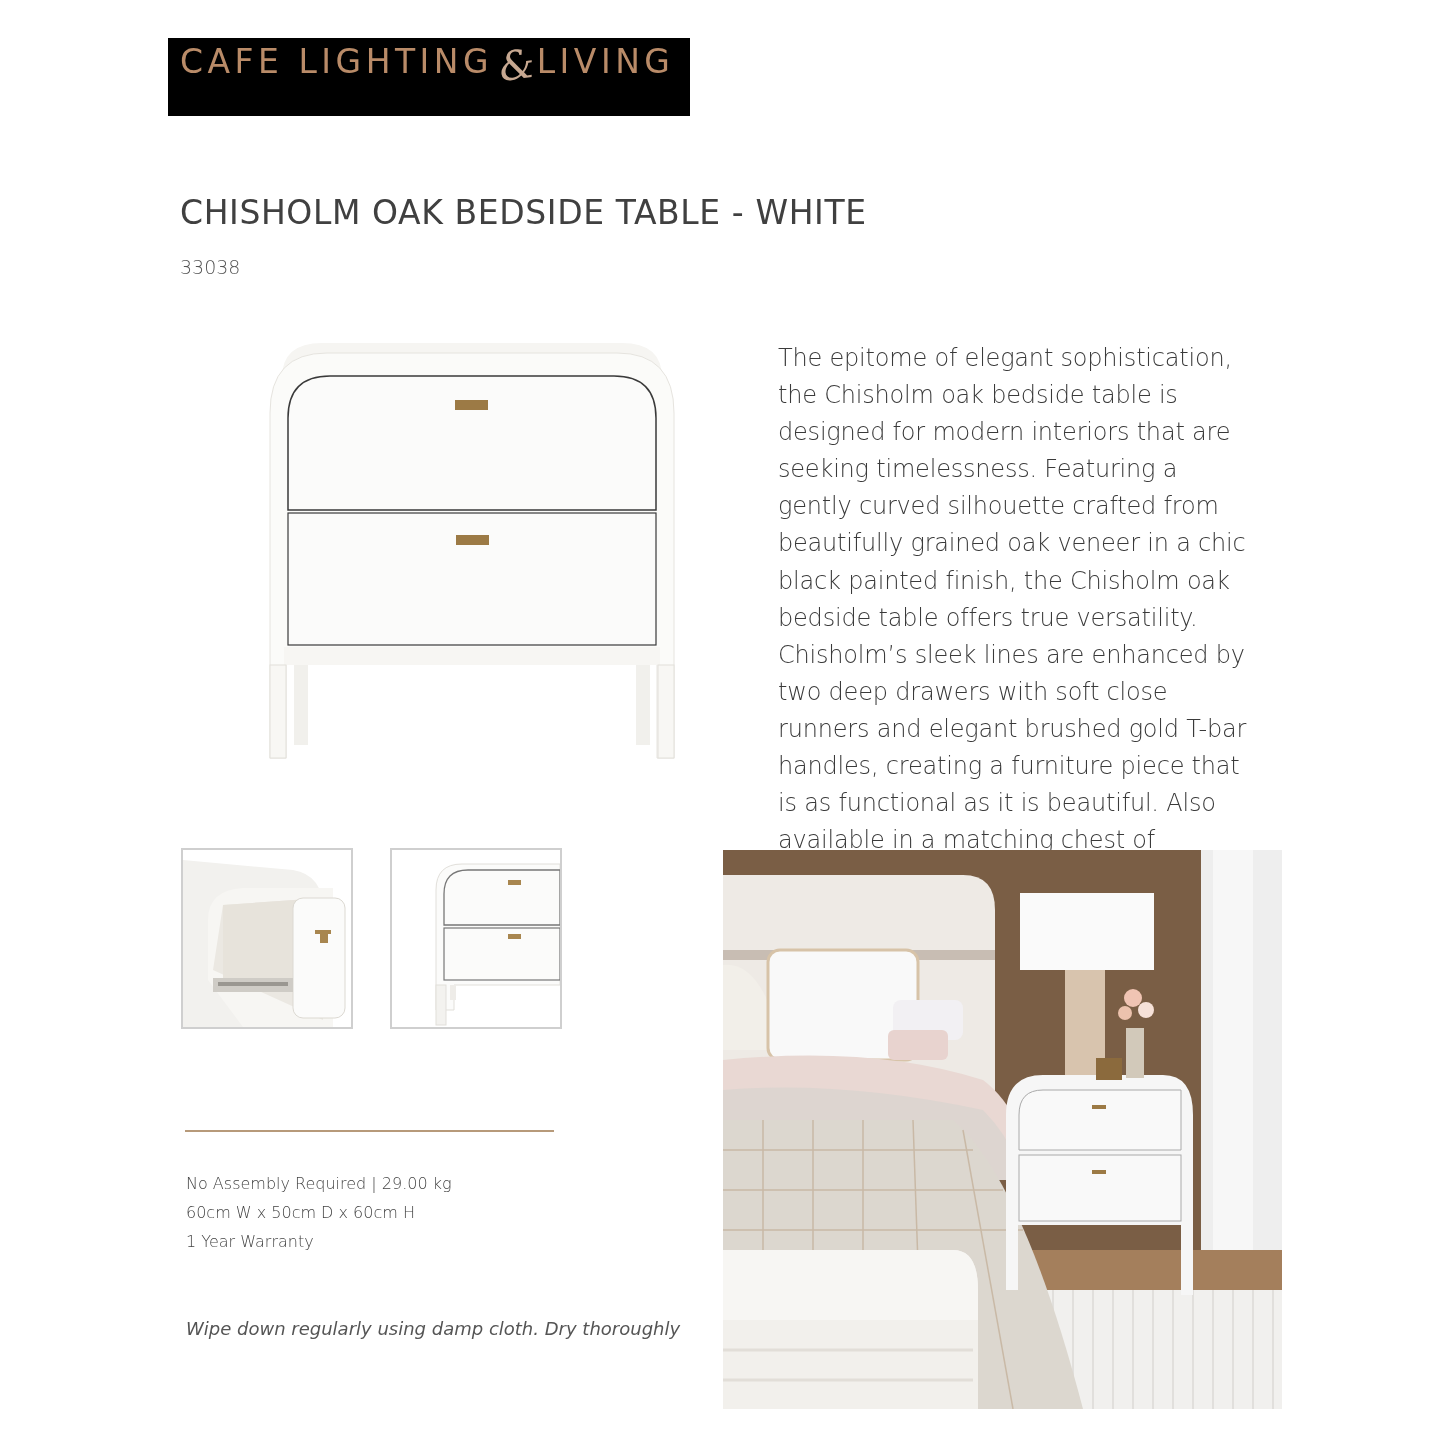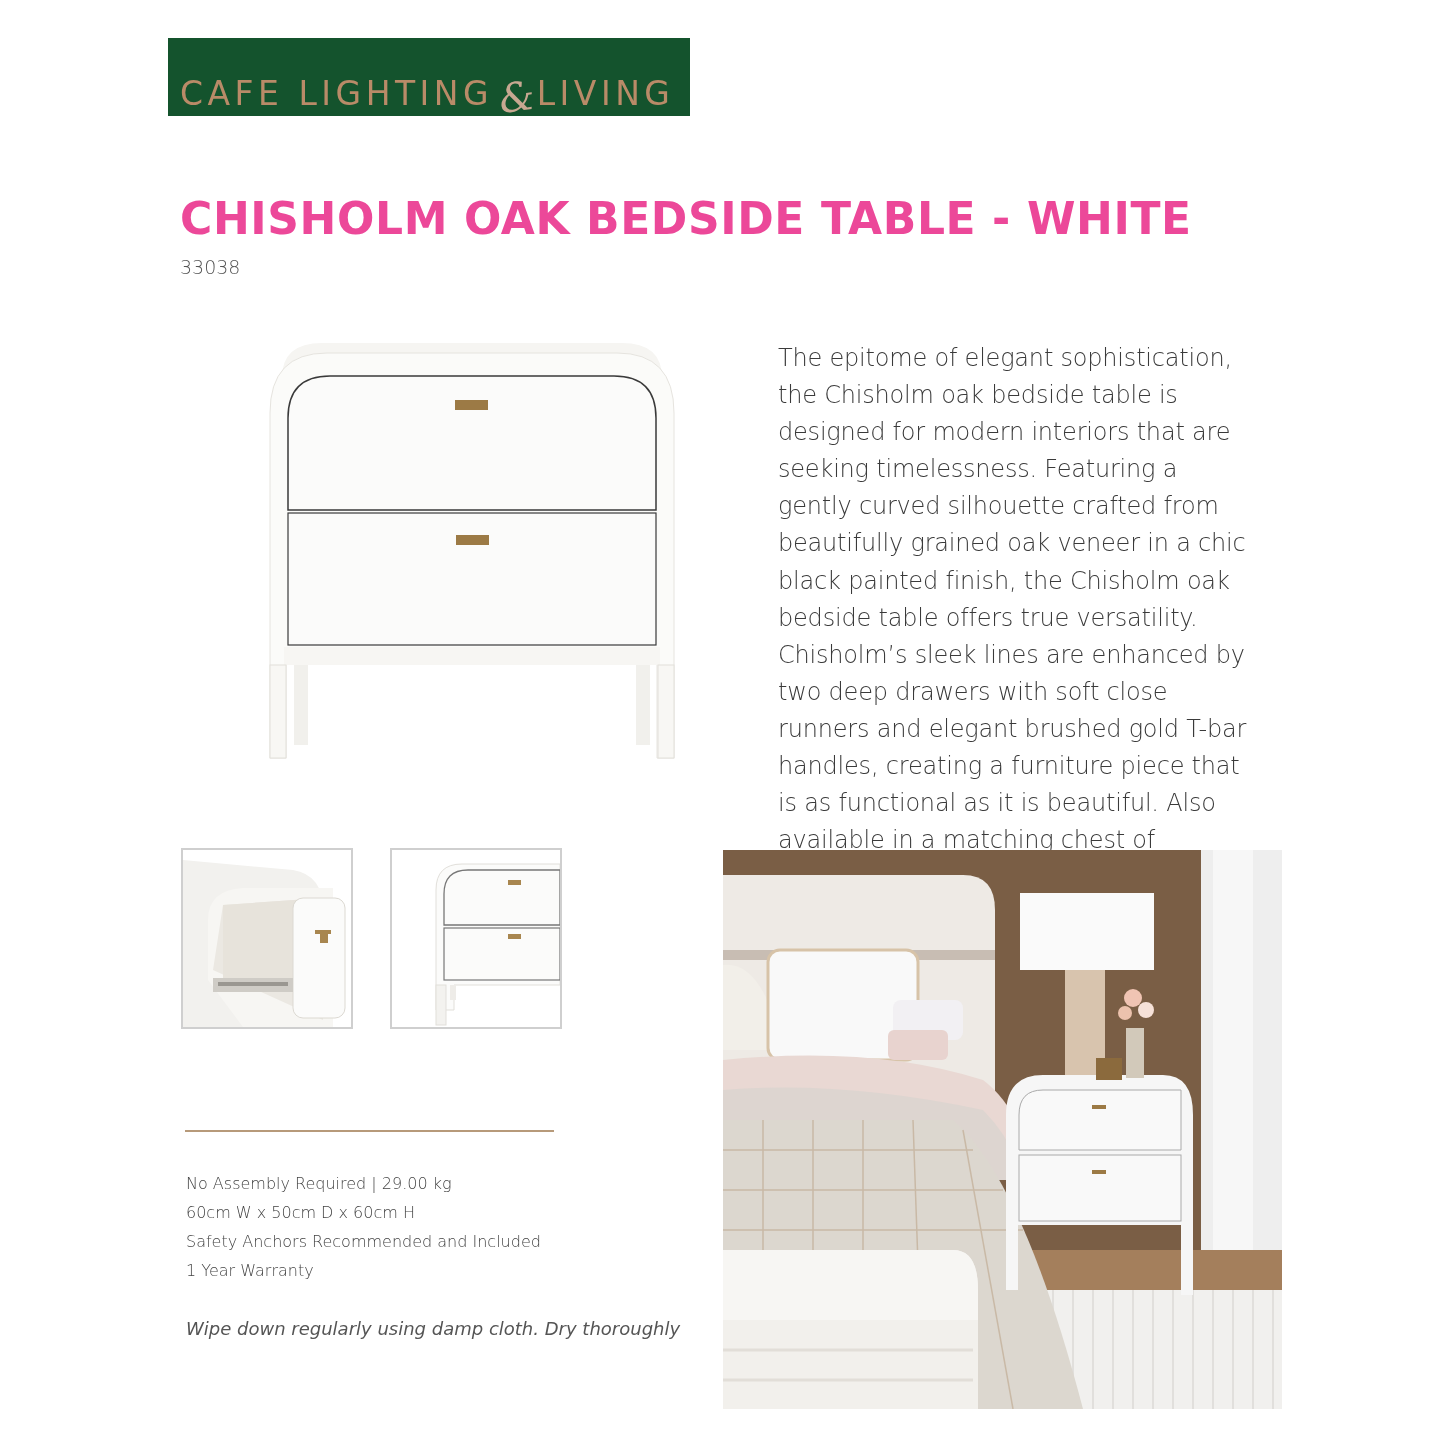--- a/index.html
+++ b/index.html
@@ -1,35 +1,35 @@
 <!DOCTYPE html>
 <html><head>
   <meta charset="utf-8">
   <style>
     * { box-sizing: border-box; margin: 0; padding: 0; }
     html, body { width: 1445px; height: 1445px; background: #ffffff; overflow: hidden; }
     body { position: relative; font-family: "Liberation Sans", sans-serif; color: #333; }
 
     .logo-box {
       position: absolute; left: 168px; top: 38px; width: 522px; height: 78px;
-      background: #14532d; display: flex; align-items: flex-end; padding-left: 12px;
+      background: #000000; display: flex; align-items: flex-start; padding-left: 12px;
     }
     .logo-text {
       font-family: "DejaVu Sans", sans-serif; font-size: 33px; letter-spacing: 4.5px;
       color: #b98b68; font-weight: 400; white-space: nowrap; display: flex; align-items: center;
     }
     .logo-amp {
       font-family: "DejaVu Serif", serif; font-style: italic; font-size: 40px;
       color: #c7a891; margin: 0 2px 0 6px; transform: translateY(4px) rotate(-8deg); letter-spacing: 0;
     }
 
     .title {
       position: absolute; left: 180px; top: 193px;
-      font-family: "DejaVu Sans", sans-serif; font-weight: 700; font-size: 44px;
-      letter-spacing: 0.6px; color: #ec4899;
+      font-family: "DejaVu Sans", sans-serif; font-weight: 400; font-size: 33px;
+      letter-spacing: 0.6px; color: #404040;
     }
     .sku {
       position: absolute; left: 180px; top: 256px;
       font-family: "DejaVu Sans", sans-serif; font-size: 19px; color: #555; font-weight: 300;
     }
 
     
     .main-image { position: absolute; left: 262px; top: 338px; width: 420px; height: 425px; }
 
     .description {
@@ -199,17 +199,16 @@
     <circle cx="423" cy="160" r="8" fill="#f6e1d8"></circle>
     <circle cx="402" cy="163" r="7" fill="#ecc2ad"></circle>
   </svg>
 </div>
 
 <div class="divider"></div>
 
 <div class="specs">
   <div>No Assembly Required | 29.00 kg</div>
   <div>60cm W x 50cm D x 60cm H</div>
-  <div>Safety Anchors Recommended and Included</div>
   <div>1 Year Warranty</div>
 </div>
 
 <div class="care">Wipe down regularly using damp cloth. Dry thoroughly</div>
 
 </body></html>

